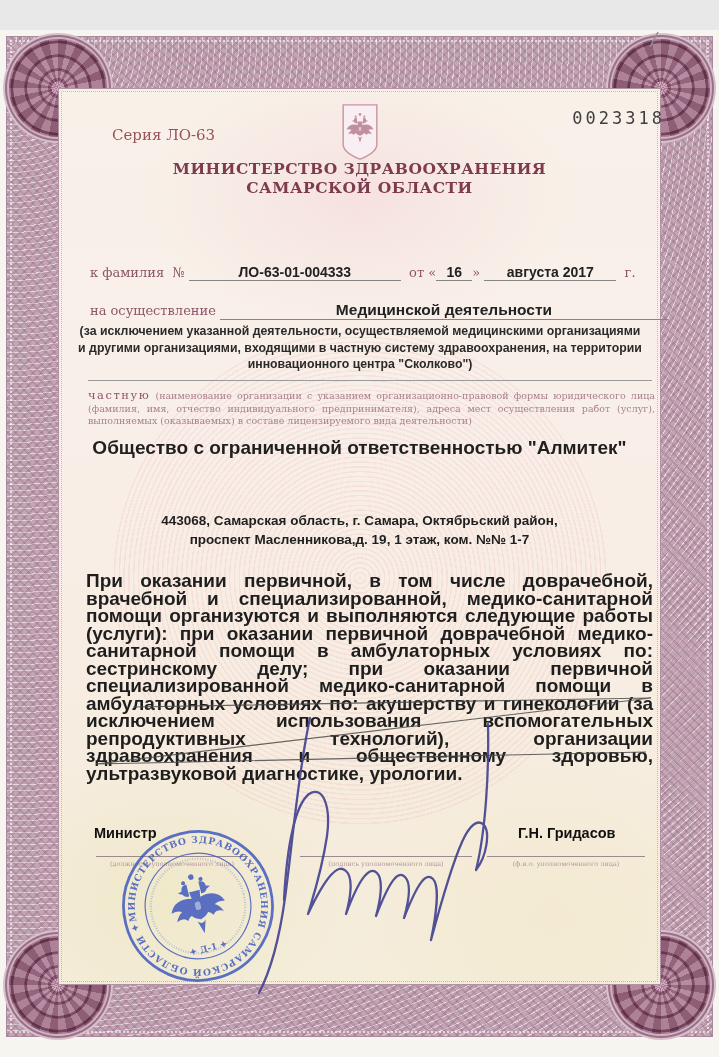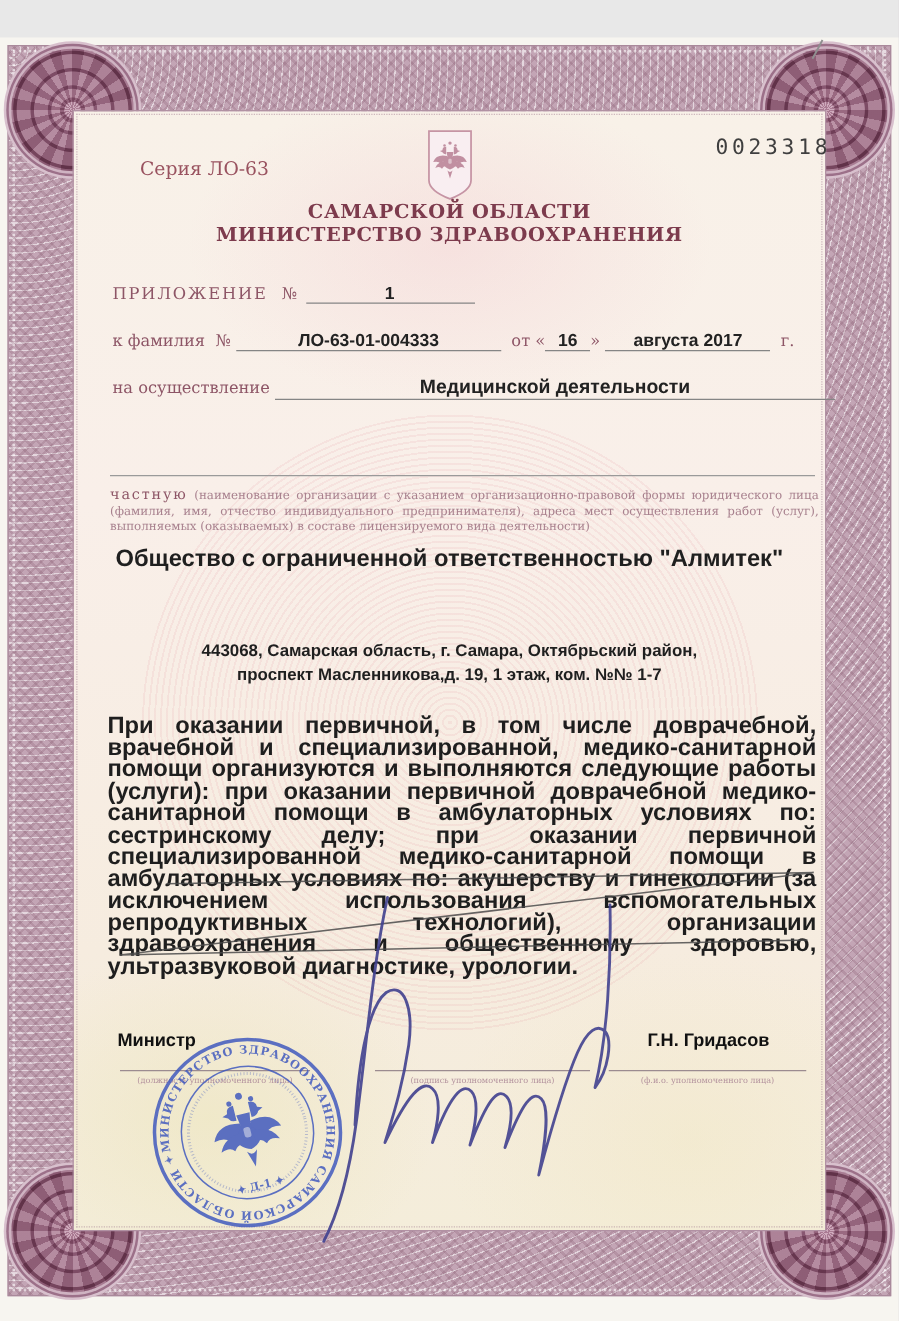--- a/index.html
+++ b/index.html
@@ -104,44 +104,40 @@
   <div class="inner"></div>
   <div class="guilloche"></div>
 
   <div class="serial">0023318</div>
   <div class="series">Серия ЛО-63</div>
   <svg class="emblem" viewBox="0 0 60 62">
     <path d="M12 2 H48 V44 Q48 53 30 60 Q12 53 12 44 Z" fill="#f9eef1" stroke="#c694a4" stroke-width="1.5"></path>
     <use href="#eagle" x="12" y="7" width="36" height="40" color="#c18fa1"></use>
   </svg>
   <div class="ministry">
+    <div>МИНИСТЕРСТВО ЗДРАВООХРАНЕНИЯ</div>
     <div>САМАРСКОЙ ОБЛАСТИ</div>
-    <div>МИНИСТЕРСТВО ЗДРАВООХРАНЕНИЯ</div>
   </div>
 
-  <div class="row row-appendix">
-    <span>ПРИЛОЖЕНИЕ</span>&nbsp;
-    <span>№</span>
-    <span class="fill" style="width:135px">1</span>
-  </div>
 
   <div class="row row-license">
     <span>к фамилия</span>&nbsp;
     <span>№</span>
     <span class="fill" style="width:212px">ЛО-63-01-004333</span>&nbsp;
     <span>от</span>
     <span>«</span><span class="fill" style="width:36px">16</span><span>»</span>
     <span class="fill" style="width:132px">августа 2017</span>&nbsp;
     <span>г.</span>
   </div>
 
   <div class="row row-activity">
     <span>на осуществление</span>
     <span class="fill" style="width:448px">Медицинской деятельности</span>
   </div>
+  <div class="note">(за исключением указанной деятельности, осуществляемой медицинскими организациями и другими организациями, входящими в частную систему здравоохранения, на территории инновационного центра "Сколково")</div>
   <div class="rule"></div>
 
   <div class="issued">
     <span class="lbl">частную</span>
     <span>(наименование организации с указанием организационно-правовой формы юридического лица (фамилия, имя, отчество индивидуального предпринимателя), адреса мест осуществления работ (услуг), выполняемых (оказываемых)  в составе лицензируемого вида деятельности)</span>
   </div>
   <div class="org">Общество с ограниченной ответственностью "Алмитек"</div>
   <div class="addr">
     <div>443068, Самарская область,  г. Самара, Октябрьский район,</div>
     <div>проспект Масленникова,д. 19, 1 этаж, ком. №№ 1-7</div>

